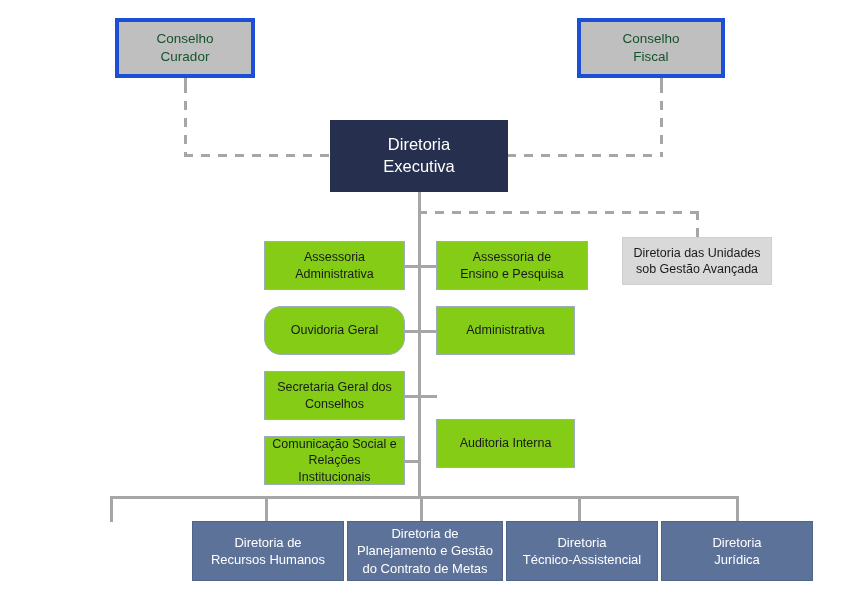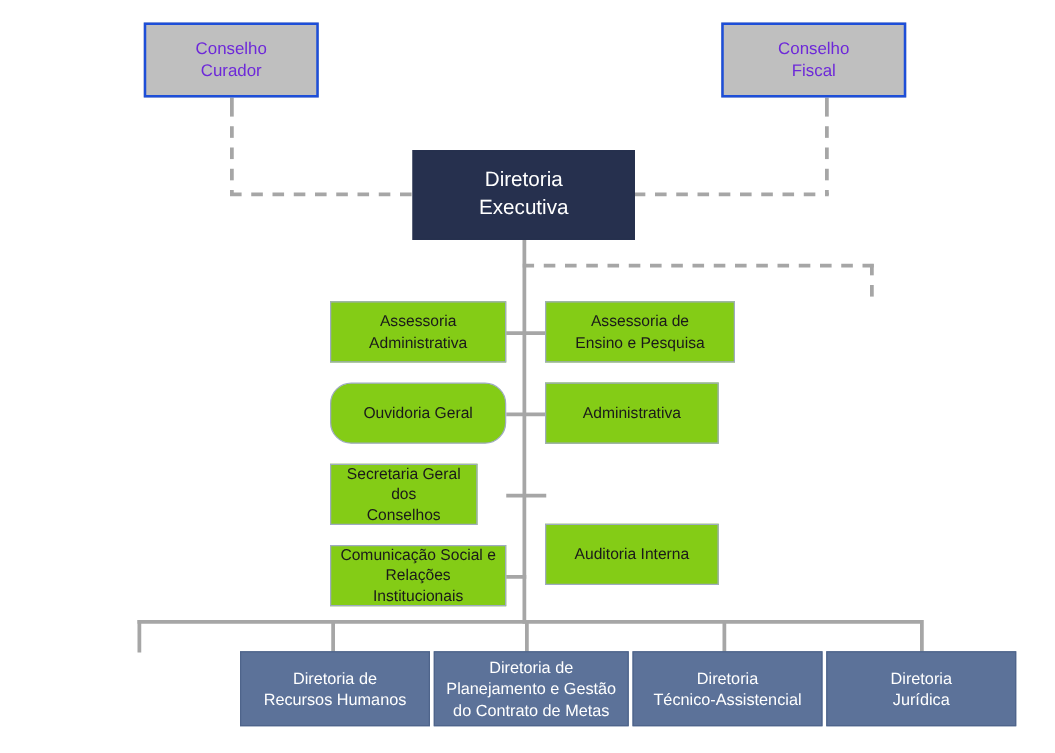--- a/index.html
+++ b/index.html
@@ -33,22 +33,22 @@
     display: block;
     width: 100%;
     padding: 0 6px;
     box-sizing: border-box;
     white-space: pre-line;
   }
 
   
   .node.council {
     background: #bfbfbf;
-    border: 2px solid #1d4ed8;
-    color: #6d28d9;
+    border: 4px solid #1d4ed8;
+    color: #14532d;
     font-size: 13.5px;
   }
 
   
   .node.executive {
     background: #26304e;
     border: 1px solid #26304e;
     color: #ffffff;
     font-size: 16.5px;
   }
@@ -148,29 +148,33 @@
   <div class="node council" style="left:577px; top:18px; width:148px; height:60px;">
     <span>Conselho
 Fiscal</span>
   </div>
 
   <div class="node executive" style="left:330px; top:120px; width:178px; height:72px;">
     <span>Diretoria
 Executiva</span>
   </div>
 
+  <div class="node special" style="left:622px; top:237px; width:150px; height:48px;">
+    <span>Diretoria das Unidades
+sob Gestão Avançada</span>
+  </div>
 
   <div class="node advisory" style="left:264px; top:241px; width:141px; height:49px;">
     <span>Assessoria
 Administrativa</span>
   </div>
   <div class="node advisory" style="left:264px; top:306px; width:141px; height:49px;border-radius:17px;">
     <span>Ouvidoria Geral</span>
   </div>
-  <div class="node advisory" style="left:264px; top:371px; width:118px; height:49px;">
+  <div class="node advisory" style="left:264px; top:371px; width:141px; height:49px;">
     <span>Secretaria Geral dos
 Conselhos</span>
   </div>
   <div class="node advisory" style="left:264px; top:436px; width:141px; height:49px;">
     <span>Comunicação Social e
 Relações Institucionais</span>
   </div>
 
   <div class="node advisory" style="left:436px; top:241px; width:152px; height:49px;">
     <span>Assessoria de

